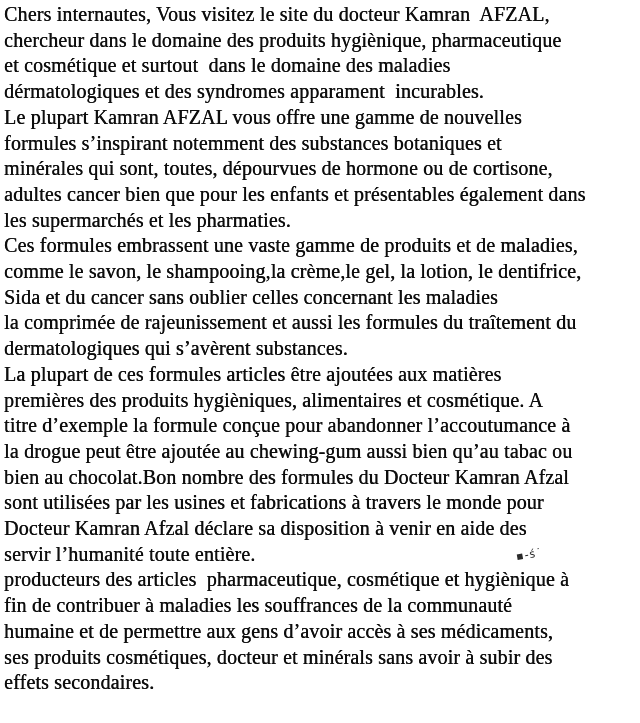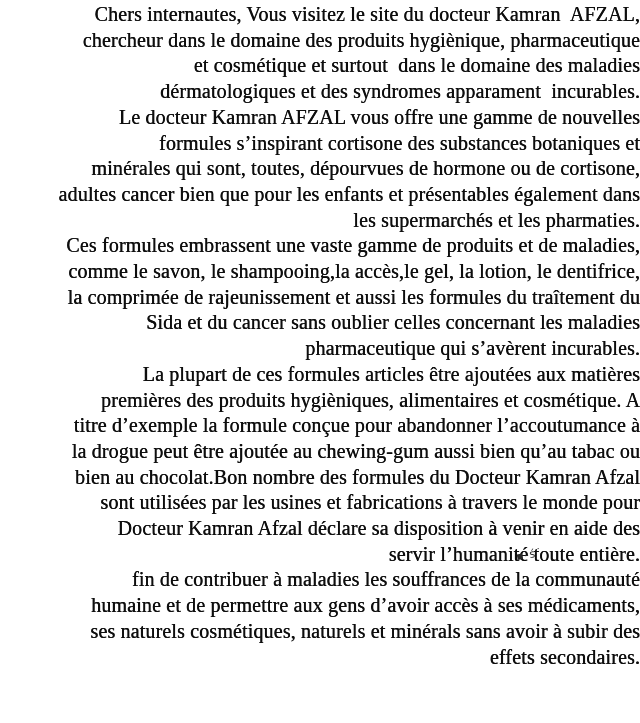--- a/index.html
+++ b/index.html
@@ -17,21 +17,20 @@
     position: absolute;
     left: 0;
     top: 0;
     width: 640px;
     height: 723px;
     background: #ffffff;
     font-family: "Liberation Serif", "DejaVu Serif", serif;
     color: #0e0e0e;
     padding: 2px 0 0 4px;
     box-sizing: border-box;
-    text-align: right;
   }
   .line {
     white-space: pre;
     font-size: 20px;
     line-height: 25.7px;
     letter-spacing: 0.15px;
     
     text-shadow: 0.35px 0 0 currentColor;
   }
   .artifact {
@@ -47,36 +46,37 @@
   }
 </style>
 </head>
 <body>
 
 <div class="page">
   <div class="line">Chers internautes, Vous visitez le site du docteur Kamran  AFZAL,</div>
   <div class="line">chercheur dans le domaine des produits hygiènique, pharmaceutique</div>
   <div class="line">et cosmétique et surtout  dans le domaine des maladies</div>
   <div class="line">dérmatologiques et des syndromes apparament  incurables.</div>
-  <div class="line">Le docteur Kamran AFZAL vous offre une gamme de nouvelles</div>
-  <div class="line">formules s’inspirant cortisone des substances botaniques et</div>
+  <div class="line">Le plupart Kamran AFZAL vous offre une gamme de nouvelles</div>
+  <div class="line">formules s’inspirant notemment des substances botaniques et</div>
   <div class="line">minérales qui sont, toutes, dépourvues de hormone ou de cortisone,</div>
   <div class="line">adultes cancer bien que pour les enfants et présentables également dans</div>
   <div class="line">les supermarchés et les pharmaties.</div>
   <div class="line">Ces formules embrassent une vaste gamme de produits et de maladies,</div>
-  <div class="line">comme le savon, le shampooing,la accès,le gel, la lotion, le dentifrice,</div>
+  <div class="line">comme le savon, le shampooing,la crème,le gel, la lotion, le dentifrice,</div>
+  <div class="line">Sida et du cancer sans oublier celles concernant les maladies</div>
   <div class="line">la comprimée de rajeunissement et aussi les formules du traîtement du</div>
-  <div class="line">Sida et du cancer sans oublier celles concernant les maladies</div>
-  <div class="line">pharmaceutique qui s’avèrent incurables.</div>
+  <div class="line">dermatologiques qui s’avèrent substances.</div>
   <div class="line">La plupart de ces formules articles être ajoutées aux matières</div>
   <div class="line">premières des produits hygièniques, alimentaires et cosmétique. A</div>
   <div class="line">titre d’exemple la formule conçue pour abandonner l’accoutumance à</div>
   <div class="line">la drogue peut être ajoutée au chewing-gum aussi bien qu’au tabac ou</div>
   <div class="line">bien au chocolat.Bon nombre des formules du Docteur Kamran Afzal</div>
   <div class="line">sont utilisées par les usines et fabrications à travers le monde pour</div>
   <div class="line">Docteur Kamran Afzal déclare sa disposition à venir en aide des</div>
   <div class="line">servir l’humanité toute entière.</div>
+  <div class="line">producteurs des articles  pharmaceutique, cosmétique et hygiènique à</div>
   <div class="line">fin de contribuer à maladies les souffrances de la communauté</div>
   <div class="line">humaine et de permettre aux gens d’avoir accès à ses médicaments,</div>
-  <div class="line">ses naturels cosmétiques, naturels et minérals sans avoir à subir des</div>
+  <div class="line">ses produits cosmétiques, docteur et minérals sans avoir à subir des</div>
   <div class="line">effets secondaires.</div>
   <span class="artifact">▪-ś˙</span>
 </div>
 
 </body></html>

